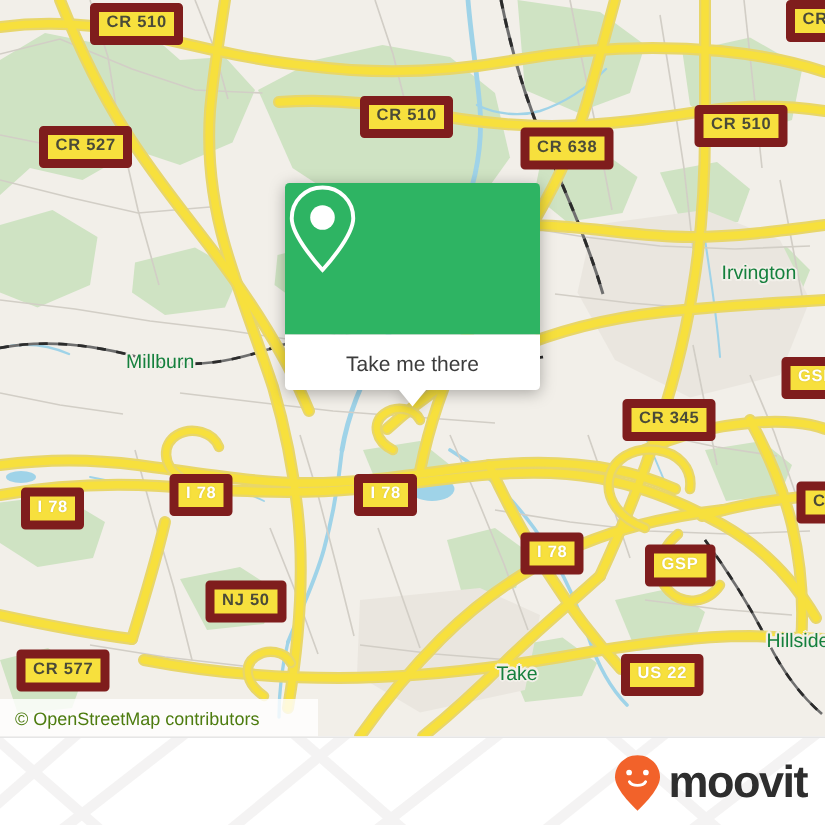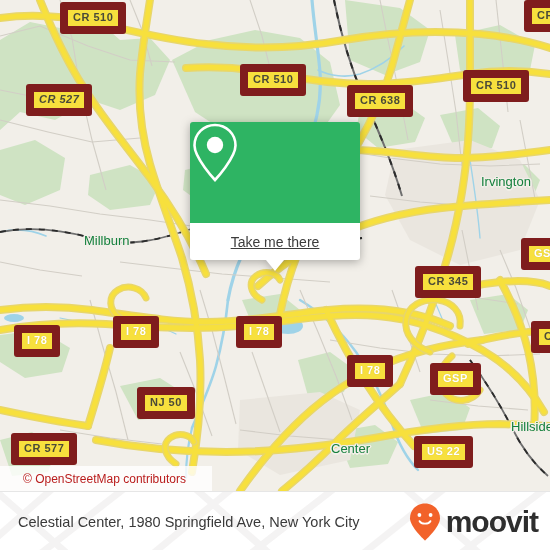--- a/index.html
+++ b/index.html
@@ -14,21 +14,21 @@
   #map{
     position:absolute;left:0;top:0;width:550px;height:491px;
     overflow:hidden;background:#f2efe9;
   }
   #map svg{position:absolute;left:0;top:0;}
 
   
   .shield{
     position:absolute;
     background:#f7e03d;
-    border:8px solid #7f1d1d;
+    border:6px solid #7f1d1d;
     border-radius:3px;
     box-sizing:border-box;
     padding:1px 5px 2px 5px;
     font-size:11px;
     font-weight:bold;
     letter-spacing:.5px;
     line-height:13px;
     white-space:nowrap;
     color:#4a4a38;
     text-align:center;
@@ -60,39 +60,38 @@
     display:flex;align-items:center;justify-content:center;
   }
   #popup-foot{
     background:#ffffff;
     height:37px;
     border-radius:0 0 3px 3px;
     display:flex;align-items:center;justify-content:center;
     color:#3c3c3c;
     font-size:14px;
     position:relative;
-    text-decoration:underline;
   }
   #popup-tail{
     position:absolute;left:50%;top:138px;margin-left:-9px;
     width:0;height:0;
     border-left:9px solid transparent;
     border-right:9px solid transparent;
     border-top:11px solid #ffffff;
   }
 
   
   #attrib{
     position:absolute;left:0;top:466px;
     height:25px;width:212px;
     background:rgba(255,255,255,.80);
     display:flex;align-items:center;
-    padding-left:23px;
+    padding-left:10px;
     box-sizing:border-box;
-    font-size:12px;color:#b91c1c;
+    font-size:12px;color:#4d7c0f;
   }
 
   
   #footer{
     position:absolute;left:0;top:491px;width:550px;height:59px;
     background:#ffffff;
     border-top:1px solid #e6e6e6;
     display:flex;align-items:center;
     overflow:hidden;
   }
@@ -278,38 +277,38 @@
 
       </g>
     </svg>
 
     <div id="shield-layer">
         <div class="shield" style="left: 60px; top: 2px;">CR 510</div>
         <div class="shield" style="left: 240px; top: 64px;">CR 510</div>
         <div class="shield" style="left: 347px; top: 85px;">CR 638</div>
         <div class="shield" style="left: 463px; top: 70px;">CR 510</div>
         <div class="shield" style="left: 524px; top: 0px;">CR 5</div>
-        <div class="shield" style="left: 26px; top: 84px; font-style: italic;">CR 527</div>
+        <div class="shield" style="left: 26px; top: 84px;">CR 527</div>
         <div class="shield motorway" style="left: 521px; top: 238px;">GSP</div>
         <div class="shield" style="left: 415px; top: 266px;">CR 345</div>
         <div class="shield" style="left: 531px; top: 321px;">CR</div>
         <div class="shield motorway" style="left: 14px; top: 325px;">I 78</div>
         <div class="shield motorway" style="left: 113px; top: 316px;">I 78</div>
         <div class="shield motorway" style="left: 236px; top: 316px;">I 78</div>
         <div class="shield motorway" style="left: 347px; top: 355px;">I 78</div>
         <div class="shield motorway" style="left: 430px; top: 363px;">GSP</div>
         <div class="shield" style="left: 137px; top: 387px;">NJ 50</div>
         <div class="shield" style="left: 11px; top: 433px;">CR 577</div>
         <div class="shield motorway" style="left: 414px; top: 436px;">US 22</div>
       </div>
 
     <div id="place-layer">
         <div class="place" style="left: 62px; top: 233px; margin-left: 22px;">Millburn</div>
         <div class="place" style="left: 481px; top: 174px;">Irvington</div>
-        <div class="place" style="left: 331px; top: 441px;">Center</div>
+        <div class="place" style="left: 331px; top: 441px;">Take</div>
         <div class="place" style="left: 511px; top: 419px;">Hillside</div>
       </div>
 
     <div id="popup">
       <div id="popup-head">
         <svg width="50" height="62" viewBox="0 0 50 62">
           <path d="M25 3 C13.5 3 4.5 12 4.5 23.5 C4.5 36 25 58 25 58 C25 58 45.5 36 45.5 23.5 C45.5 12 36.5 3 25 3 Z" fill="none" stroke="#ffffff" stroke-width="2.6"></path>
           <circle cx="25" cy="23" r="8.2" fill="#ffffff"></circle>
         </svg>
       </div>
@@ -332,21 +331,20 @@
         <path d="M150,64 L240,-10"></path>
         <path d="M250,62 L340,-8"></path>
         <path d="M360,64 L450,-8"></path>
         <path d="M460,62 L546,-4"></path>
         <path d="M-10,-6 L70,64"></path>
         <path d="M190,-8 L270,62"></path>
         <path d="M400,-8 L480,62"></path>
       </g>
     </svg>
 
-    <div id="footer-title">Celestial Center, 1980 Springfield Ave, New York City</div>
 
     <div id="brand">
       <svg width="34" height="40" viewBox="0 0 34 40">
         <path d="M17 1.5 C8.6 1.5 2 8 2 16.2 C2 25 17 38.5 17 38.5 C17 38.5 32 25 32 16.2 C32 8 25.4 1.5 17 1.5 Z" fill="#f2622a"></path>
         <circle cx="11.4" cy="13" r="1.9" fill="#ffffff"></circle>
         <circle cx="22.6" cy="13" r="1.9" fill="#ffffff"></circle>
         <path d="M11.6 19.2 C13.4 22.4 20.6 22.4 22.4 19.2" fill="none" stroke="#ffffff" stroke-width="1.9" stroke-linecap="round"></path>
       </svg>
       <div id="brand-word">moovit</div>
     </div>

